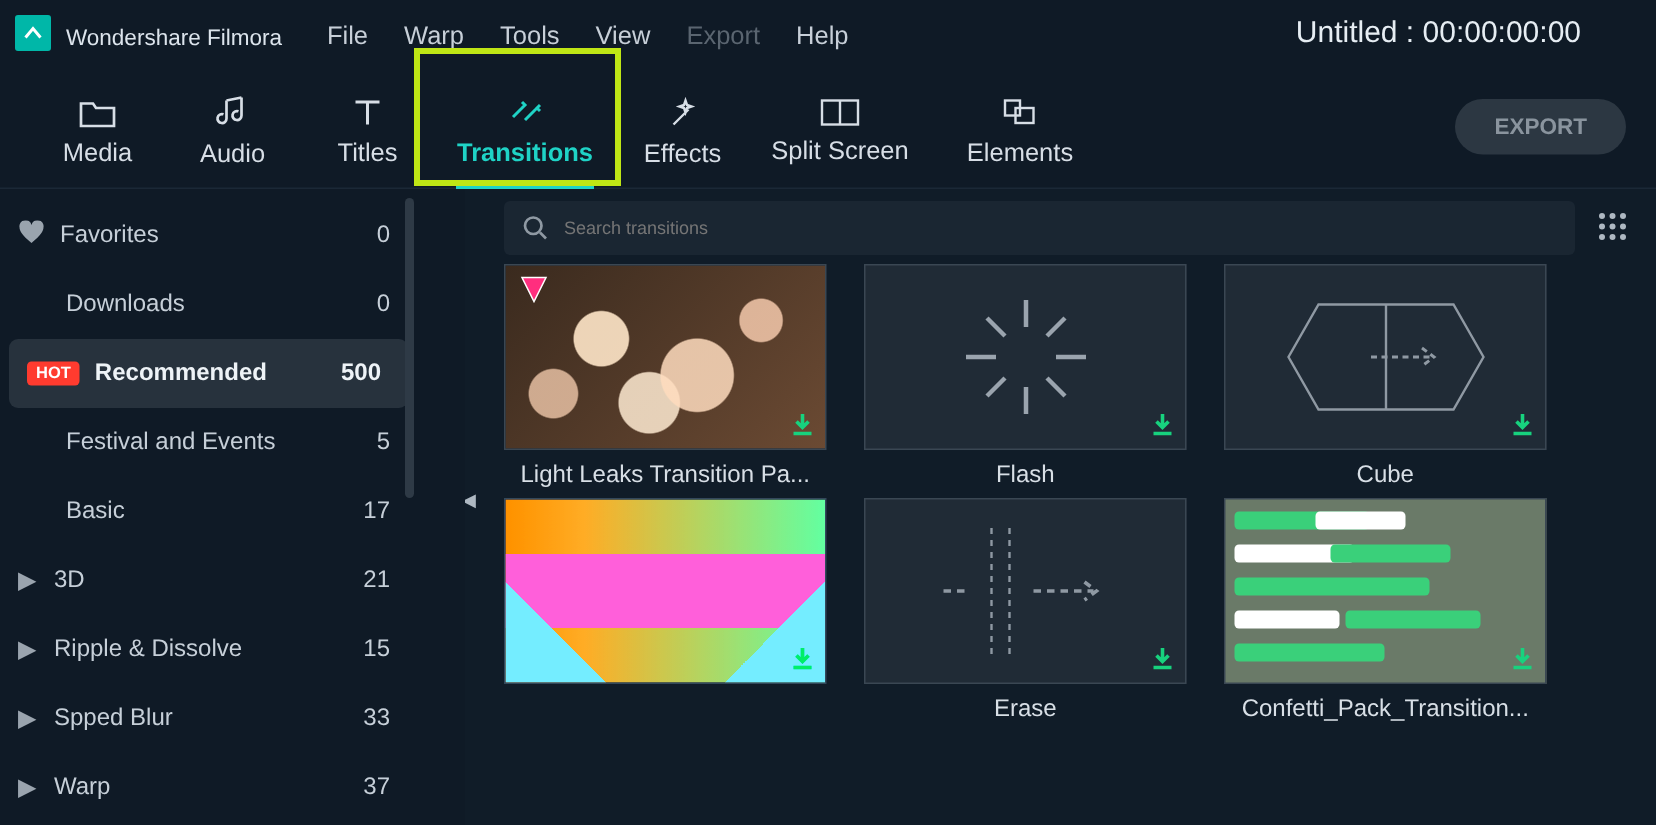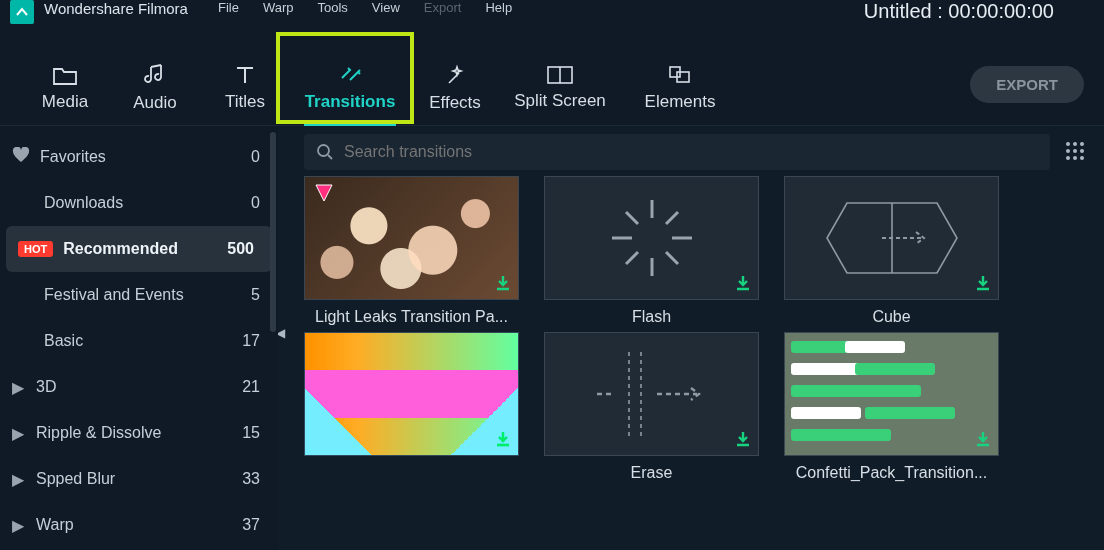--- a/index.html
+++ b/index.html
@@ -7,35 +7,35 @@
     width: 1104px;
     height: 550px;
     background: #0f1a26;
     color: #cdd6e0;
     font-family: "Segoe UI", Arial, sans-serif;
     font-size: 14px;
     overflow: hidden;
   }
   .menubar {
     display: flex;
-    align-items: flex-start;
+    align-items: flex-end;
     height: 34px;
     padding: 0 10px;
     background: #0f1a26;
   }
   .logo-sq {
     width: 24px; height: 24px;
     background: #00b7a8;
     border-radius: 2px;
     display:flex;align-items:center;justify-content:center;
     margin-right: 10px;
   }
   .app-title { font-size: 15px; color:#dce4ec; margin-right: 30px;}
   .menus { display:flex; gap: 24px; }
-  .menu-item { color:#c7cfd8; font-size:13px; }
+  .menu-item { color:#c7cfd8; font-size:17px; }
   .menu-item.disabled { color:#5a6570; }
   .project-title { margin-left:auto; color:#e6edf3; font-size:20px; padding-right:40px;}
   
   .toolbar {
     display:flex;
     align-items:center;
     height: 92px;
     padding: 10px 20px 0 20px;
     background:#0f1a26;
     border-bottom:1px solid #1b2836;
@@ -69,20 +69,21 @@
     font-weight:bold;
     font-size:15px;
     padding: 10px 26px;
     border-radius: 22px;
     border:none;
   }
   
   .main {
     display:flex;
     height: calc(550px - 34px - 92px);
+    gap: 32px;
   }
   .sidebar {
     width: 278px;
     background:#0f1a26;
     overflow-y:auto;
     padding-top:8px;
     position:relative;
   }
   .sidebar-scroll{
     position:absolute; right:2px; top:6px; width:6px; height:200px; background:#2e3a46; border-radius:3px;
@@ -123,21 +124,21 @@
     background:#1a2632;
     border-radius:4px;
     height:36px;
     display:flex; align-items:center;
     padding:0 12px;
     gap:10px;
     color:#8f99a3;
     font-size:16px;
   }
   .search-box input{
-    background:transparent;border:none;outline:none;color:#cdd6e0;font-size:16px;flex:1;
+    background:transparent;border:none;outline:none;color:#cdd6e0;font-size:12px;flex:1;
   }
   .grid-icon-btn { color:#aeb8c2; width:30px; text-align:center;}
   
   .label-row { display:flex; margin-bottom:6px;}
   .label-row .cell { width:240px; padding-right:20px; font-size:16px; color:#d8dfe6; white-space:nowrap; overflow:hidden; text-overflow:ellipsis;}
   
   .thumb-row { display:flex; margin-bottom:6px;}
   .thumb-cell { width:240px; padding-right:20px;}
   .thumb {
     width:215px; height:124px;

